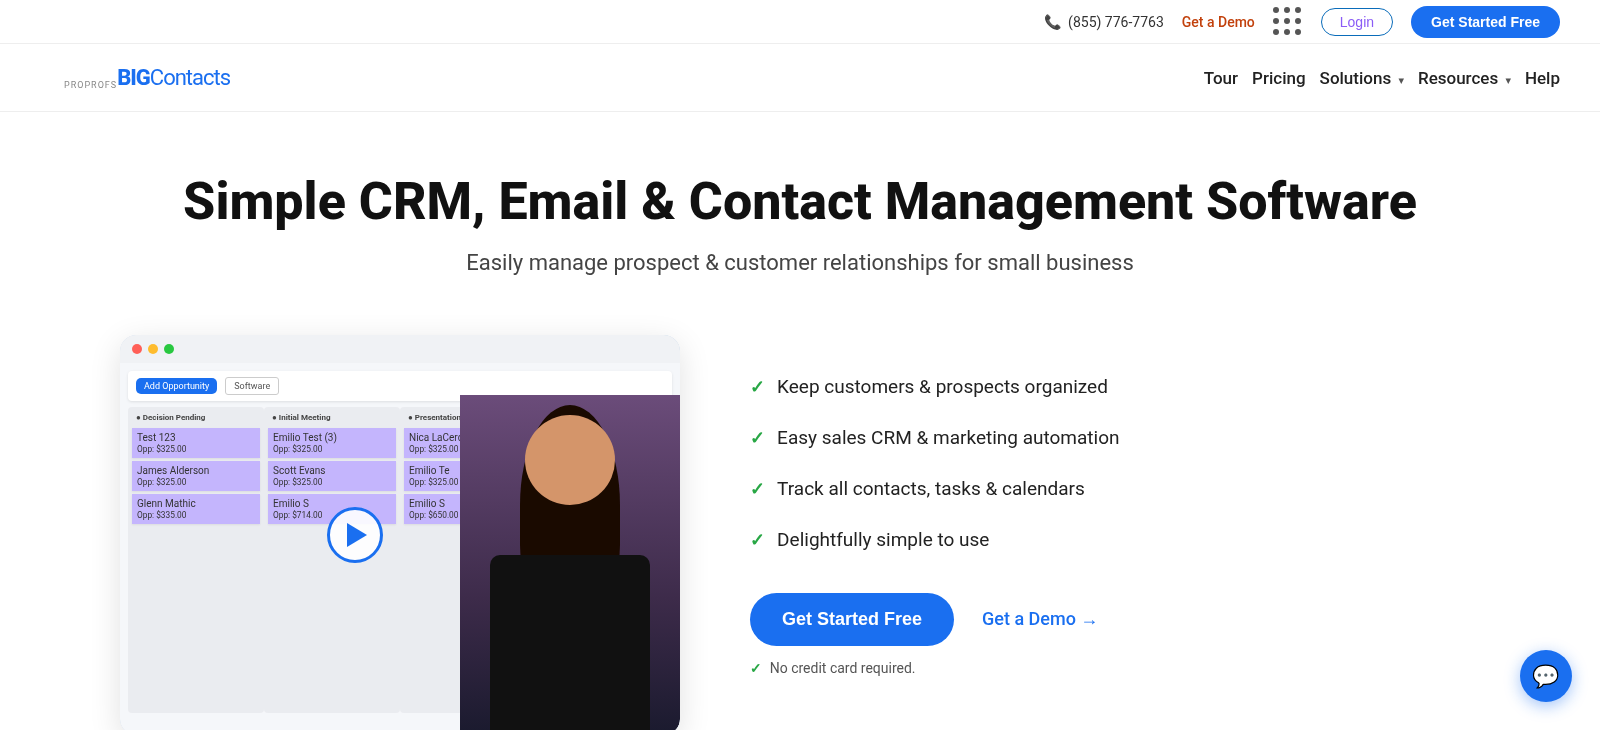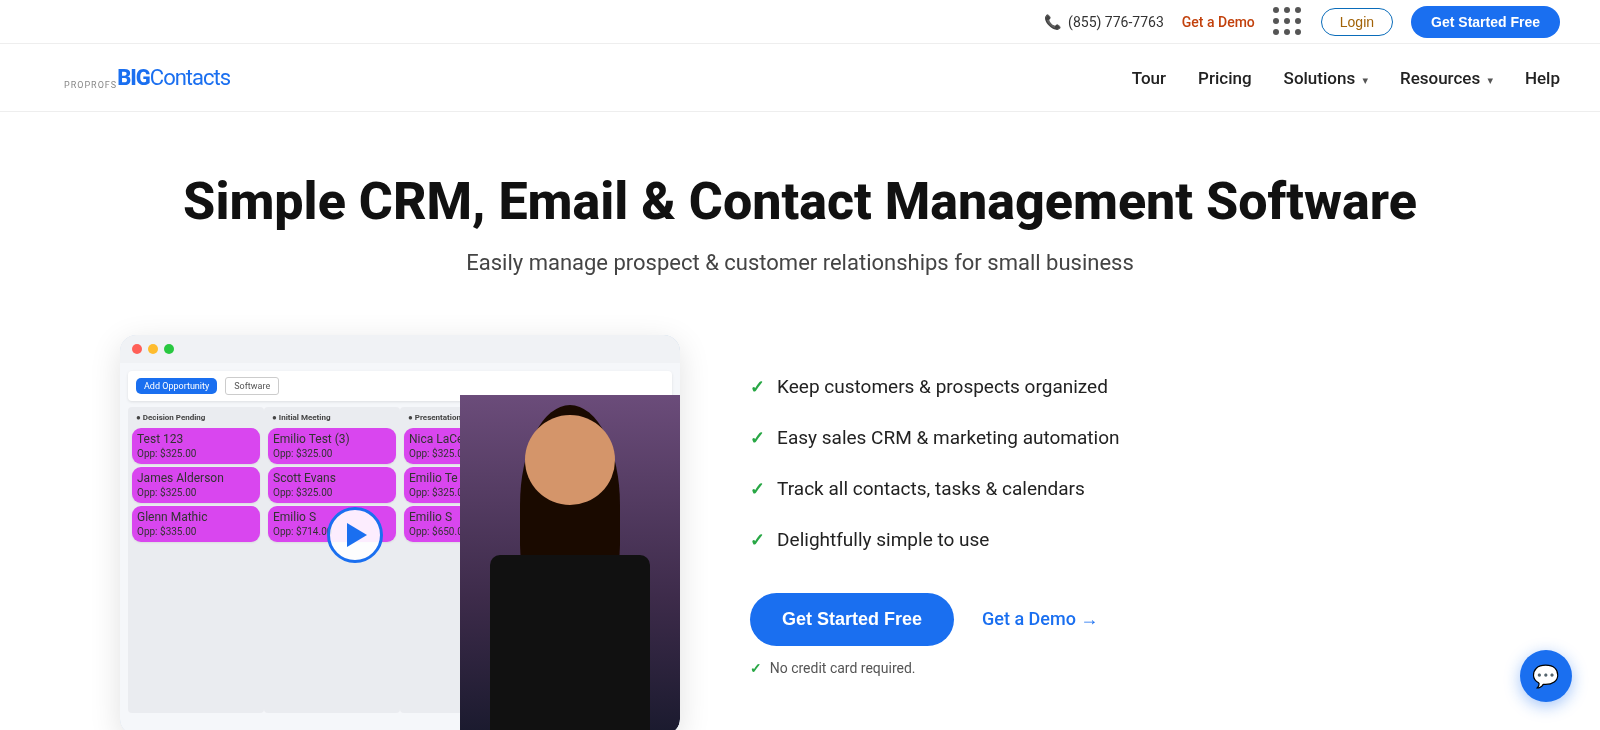--- a/index.html
+++ b/index.html
@@ -36,21 +36,21 @@
       cursor: pointer;
     }
     .top-bar-grid span {
       width: 6px; height: 6px;
       background: #555;
       border-radius: 50%;
       display: block;
     }
     .top-bar-login {
       border: 1.5px solid #0a6cba;
-      color: #a16207;
+      color: #8b5cf6;
       background: #fff;
       padding: 5px 18px;
       border-radius: 20px;
       font-size: 14px;
       font-weight: 500;
       cursor: pointer;
     }
     .top-bar-get-started {
       background: #1a6ff0;
       color: #fff;
@@ -77,21 +77,21 @@
     .logo-proprofs {
       font-size: 9px; color: #888; letter-spacing: 1px; text-transform: uppercase;
     }
     .logo-big {
       font-size: 22px; font-weight: 800; color: #1a6ff0; letter-spacing: -1px;
     }
     .logo-contacts {
       font-size: 22px; font-weight: 400; color: #1a6ff0; letter-spacing: -1px;
     }
     .nav-links {
-      display: flex; align-items: center; gap: 32px; list-style: none;
+      display: flex; align-items: center; gap: 14px; list-style: none;
     }
     .nav-links li a {
       text-decoration: none; color: #222; font-size: 17px; font-weight: 500; cursor: pointer;
     }
     .nav-links li a .chevron {
       font-size: 11px; margin-left: 3px; color: #555;
     }
 
     
     .hero {
@@ -197,25 +197,25 @@
       padding: 4px;
     }
     .crm-col-header {
       font-size: 8px;
       font-weight: 700;
       color: #444;
       margin-bottom: 4px;
       padding: 2px 4px;
     }
     .crm-card {
-      background: #d946ef;
-      border-radius: 9px;
+      background: #c4b5fd;
+      border-radius: 0;
       padding: 4px 5px;
       margin-bottom: 3px;
-      font-size: 12px;
+      font-size: 10px;
       color: #333;
       box-shadow: 0 1px 2px rgba(0,0,0,0.07);
     }
     
     .play-overlay {
       position: absolute;
       top: 50%;
       left: 42%;
       transform: translate(-50%, -50%);
       width: 56px;

